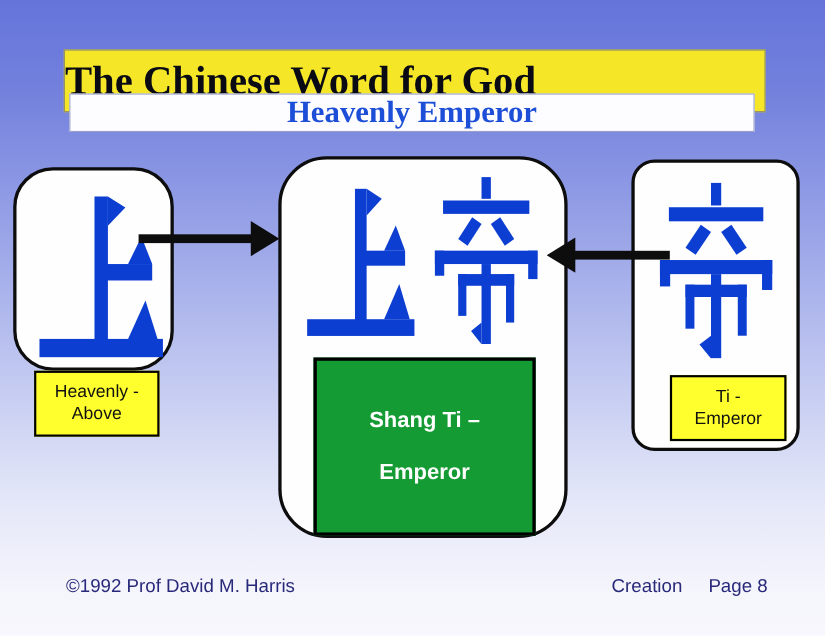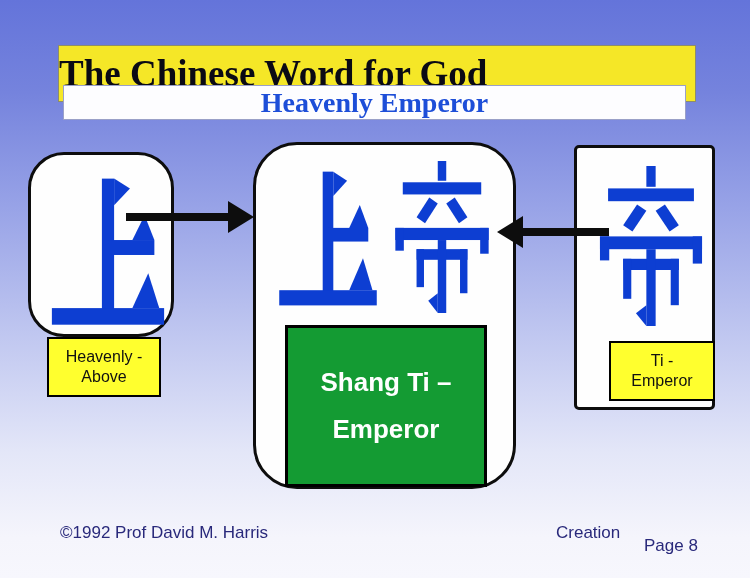--- a/index.html
+++ b/index.html
@@ -40,23 +40,23 @@
   }
   .subtitle-banner .subtitle-text{
     font-family:"Liberation Serif",serif;
     font-weight:bold;font-size:28px;color:#1d4ed8;
   }
   .box{
     position:absolute;background:#fefefe;
     border:3px solid var(--line-black);
     box-sizing:border-box;
   }
-  .box-left{left:28px;top:152px;width:146px;height:185px;border-radius:36px;}
+  .box-left{left:12px;top:152px;width:146px;height:185px;border-radius:36px;}
   .box-center{left:253px;top:142px;width:263px;height:347px;border-radius:44px;}
-  .box-right{left:574px;top:145px;width:141px;height:265px;border-radius:5px;}
+  .box-right{left:574px;top:145px;width:153px;height:265px;border-radius:21px;}
   .char{color:var(--character-blue);position:absolute;}
   .char svg{display:block;width:100%;height:100%;}
   .char-left{left:16px;top:12px;width:122px;height:166px;}
   .char-row{
     position:absolute;left:0;top:16px;width:100%;height:156px;
     display:flex;justify-content:center;gap:8px;
   }
   .char-row .char{position:relative;width:106px;height:152px;}
   .char-right{left:16px;top:18px;width:116px;height:160px;}
   .mini-label{
@@ -66,34 +66,34 @@
     text-align:center;color:#111;
     font-size:16px;line-height:20px;
   }
   .label-left{left:16px;top:182px;width:114px;height:60px;}
   .label-right{left:32px;top:193px;width:106px;height:60px;}
   .green-label{
     position:absolute;left:29px;top:180px;width:202px;height:162px;
     background:var(--green);border:3px solid #000;box-sizing:border-box;
     display:flex;flex-direction:column;align-items:center;justify-content:center;
     text-align:center;color:#fff;font-weight:bold;
-    font-size:26px;line-height:47px;
+    font-size:20px;line-height:47px;
   }
   .arrow{position:absolute;color:var(--line-black);}
   .arrow svg{display:block;}
   .arrow-1{left:124px;top:201px;width:130px;height:32px;}
   .arrow-2{left:497px;top:216px;width:112px;height:32px;}
   .footer-item{
     position:absolute;top:523px;
     color:var(--footer-navy);font-size:17px;white-space:nowrap;
   }
   .footer-copyright{left:44px;margin-left:16px;}
   .footer-series{left:264px;}
   .footer-section{left:556px;}
-  .footer-page{left:644px;margin-top:13px;}
+  .footer-page{left:644px;}
 </style>
 </head>
 <body>
 
 <svg width="0" height="0" style="position:absolute" aria-hidden="true">
   <defs>
     <symbol id="g-shang" viewBox="0 0 100 100" preserveAspectRatio="none">
       <rect x="45" y="7" width="10" height="80" fill="currentColor"></rect>
       <polygon points="55,7 68,13 55,23" fill="currentColor"></polygon>
       <rect x="50" y="44" width="38" height="9" fill="currentColor"></rect>

